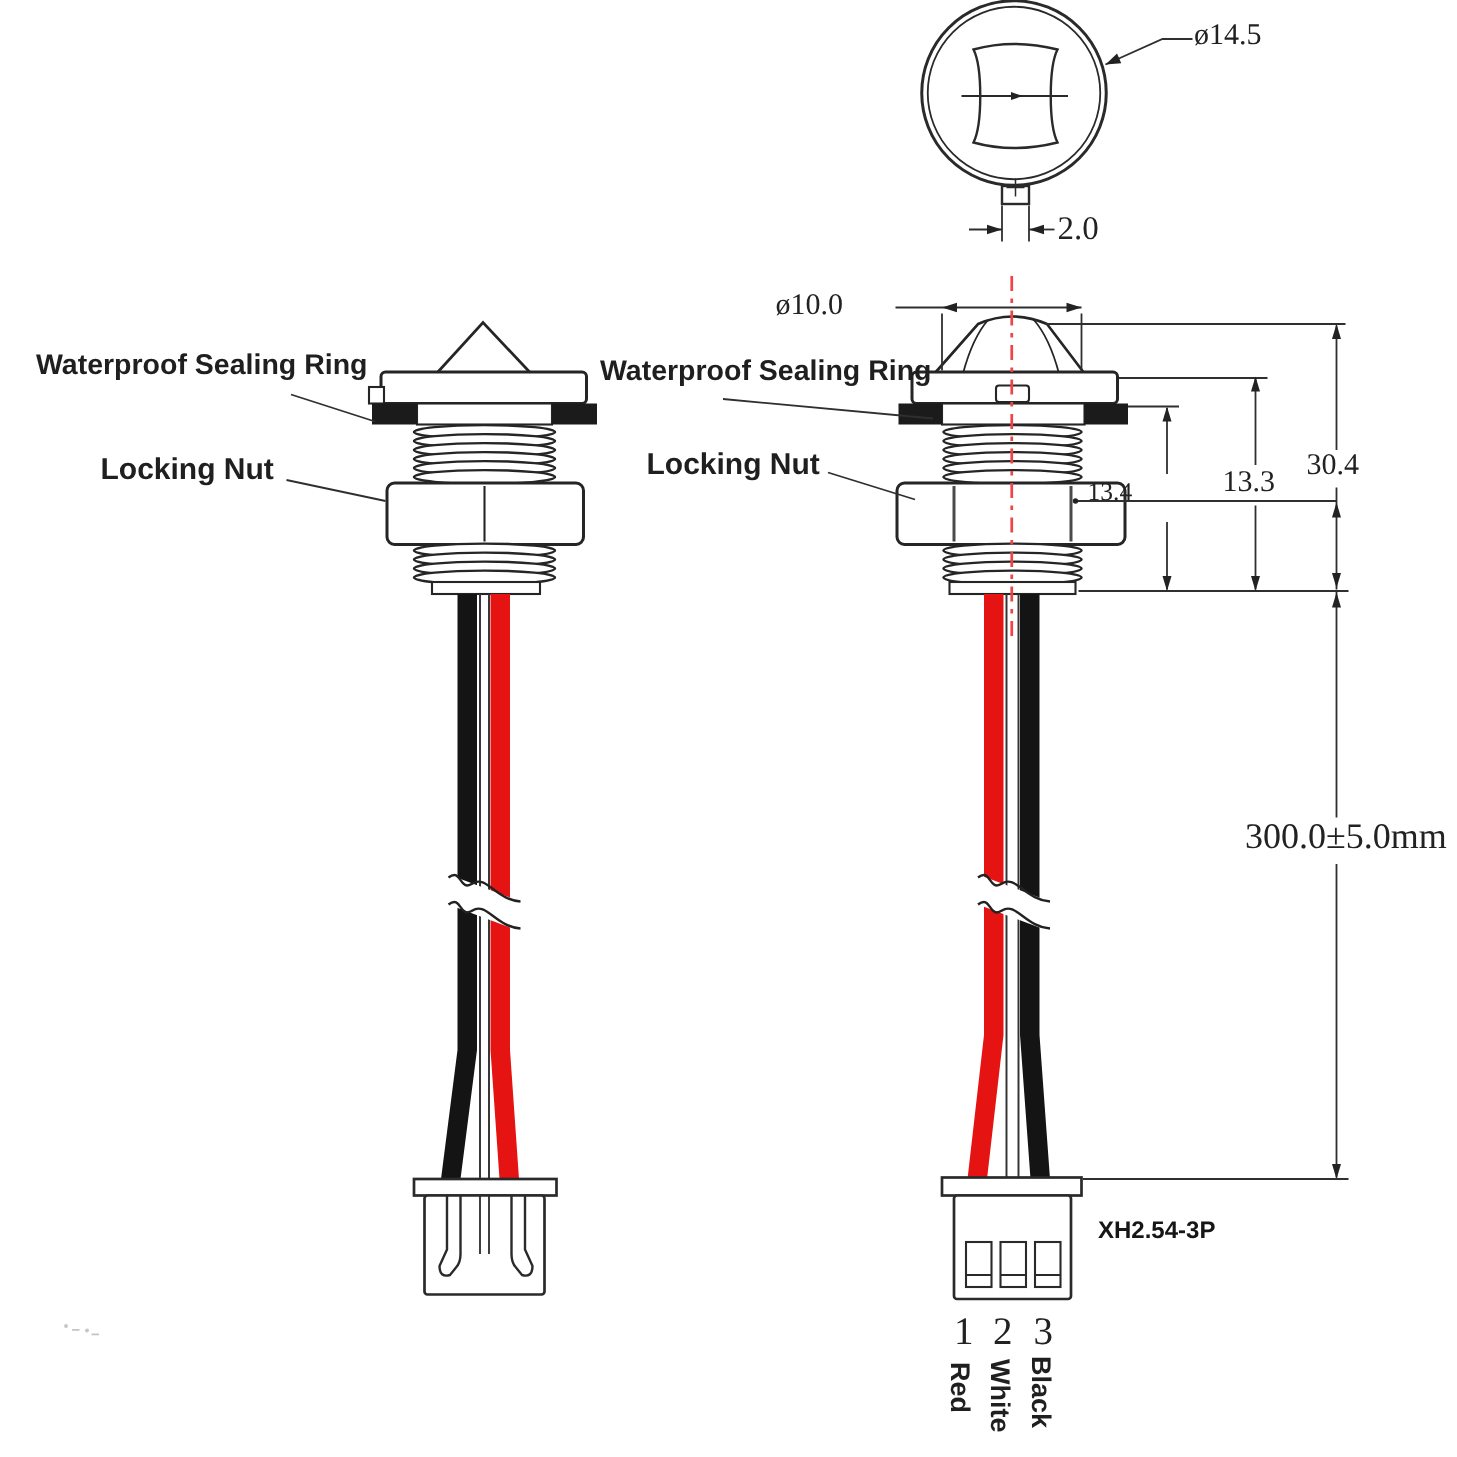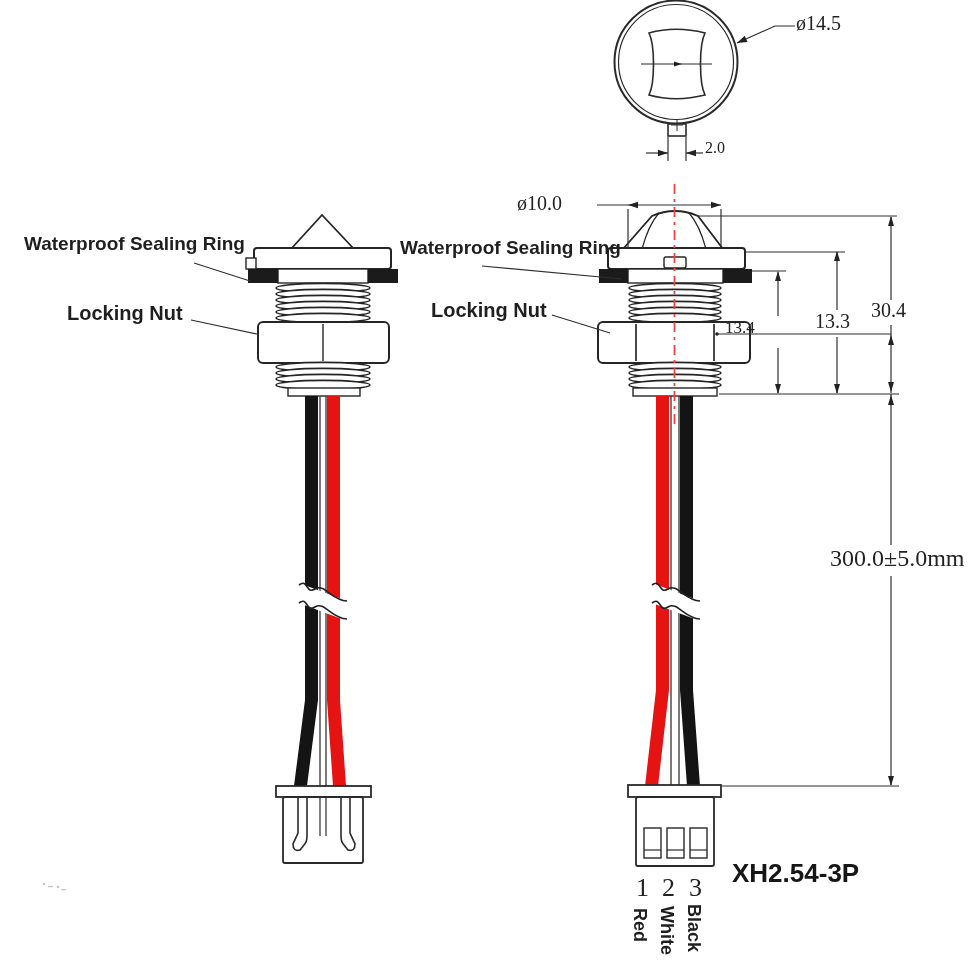--- a/index.html
+++ b/index.html
@@ -191,28 +191,28 @@
     <rect x="61" y="889" width="5" height="1.2"></rect>
   </g>
 </svg>
 
 <div class="t lbl" style="left:24px;top:234px;font-size:19px;">Waterproof Sealing Ring</div>
 <div class="t lbl" style="left:67px;top:303px;font-size:20px;">Locking Nut</div>
 <div class="t lbl" style="left:400px;top:238px;font-size:19px;">Waterproof Sealing Ring</div>
 <div class="t lbl" style="left:431px;top:300px;font-size:20px;">Locking Nut</div>
 
 <div class="t dim" style="left:796px;top:13px;font-size:20px;">ø14.5</div>
-<div class="t dim" style="left:705px;top:140px;font-size:16px;">2.0</div>
+<div class="t dim" style="left:705px;top:140px;font-size:22px;">2.0</div>
 <div class="t dim" style="left:517px;top:193px;font-size:20px;">ø10.0</div>
 <div class="t dim" style="left:725px;top:319px;font-size:17px;">13.4</div>
 <div class="t dim" style="left:815px;top:311px;font-size:20px;">13.3</div>
 <div class="t dim" style="left:871px;top:300px;font-size:20px;">30.4</div>
 <div class="t dim" style="left:830px;top:546px;font-size:24px;">300.0±5.0mm</div>
 
-<div class="t xh" style="left:732px;top:813px;font-size:26px;margin-top:47px;">XH2.54-3P</div>
+<div class="t xh" style="left:732px;top:813px;font-size:16px;">XH2.54-3P</div>
 
 <div class="t dim" style="left:636px;top:874px;font-size:26px;">1</div>
 <div class="t dim" style="left:662px;top:874px;font-size:26px;">2</div>
 <div class="t dim" style="left:689px;top:874px;font-size:26px;">3</div>
 
 <div class="t lbl vert" style="left:630px;top:908px;font-size:18px;">Red</div>
 <div class="t lbl vert" style="left:657px;top:906px;font-size:18px;">White</div>
 <div class="t lbl vert" style="left:684px;top:904px;font-size:18px;">Black</div>
 
 </div>

